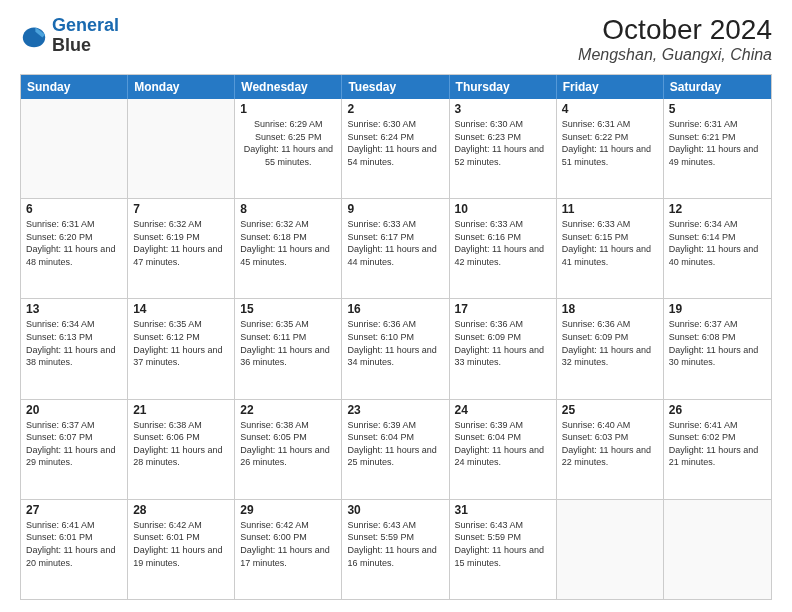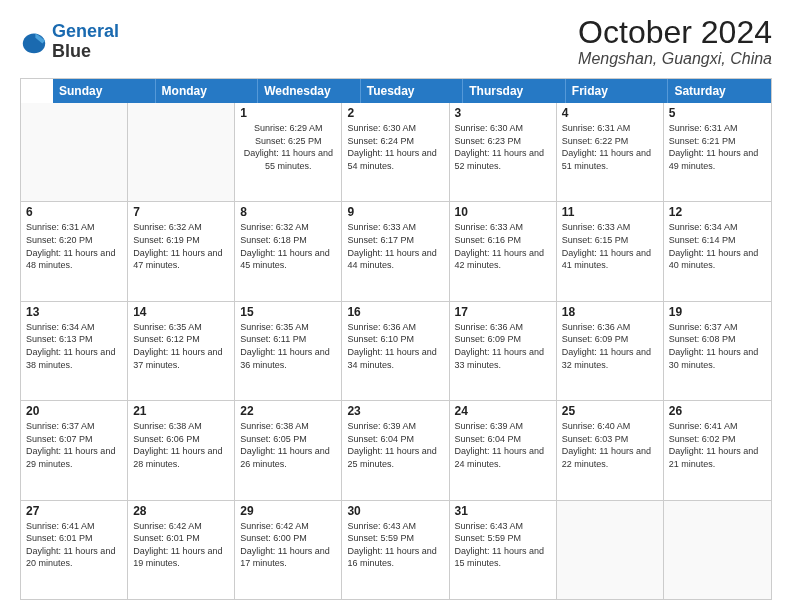--- a/index.html
+++ b/index.html
@@ -13,21 +13,21 @@
     .page {
       width: 792px;
       height: 612px;
       padding: 16px 20px 12px 20px;
       display: flex;
       flex-direction: column;
     }
     .header {
       display: flex;
       justify-content: space-between;
-      align-items: center;
+      align-items: flex-start;
       margin-bottom: 10px;
     }
     .logo {
       display: flex;
       align-items: center;
       gap: 4px;
     }
     .logo-text {
       font-size: 18px;
       font-weight: bold;
@@ -38,42 +38,41 @@
       color: #1a6ab0;
     }
     .logo-icon {
       width: 28px;
       height: 28px;
     }
     .title-block {
       text-align: right;
     }
     .month-title {
-      font-size: 32px;
+      font-size: 28px;
       font-weight: normal;
       color: #222;
       line-height: 1;
     }
     .location {
       font-size: 16px;
       color: #444;
       margin-top: 2px;
       font-style: italic;
     }
     .calendar {
       flex: 1;
       border: 1px solid #ccc;
       display: flex;
       flex-direction: column;
     }
     .cal-header-row {
       display: grid;
       grid-template-columns: repeat(7, 1fr);
       background: #2679c5;
-      margin-left: 32px;
     }
     .cal-header-cell {
       color: #fff;
       font-size: 12px;
       font-weight: bold;
       padding: 5px 6px;
       border-right: 1px solid #5599d8;
       text-align: left;
     }
     .cal-header-cell:last-child { border-right: none; }

